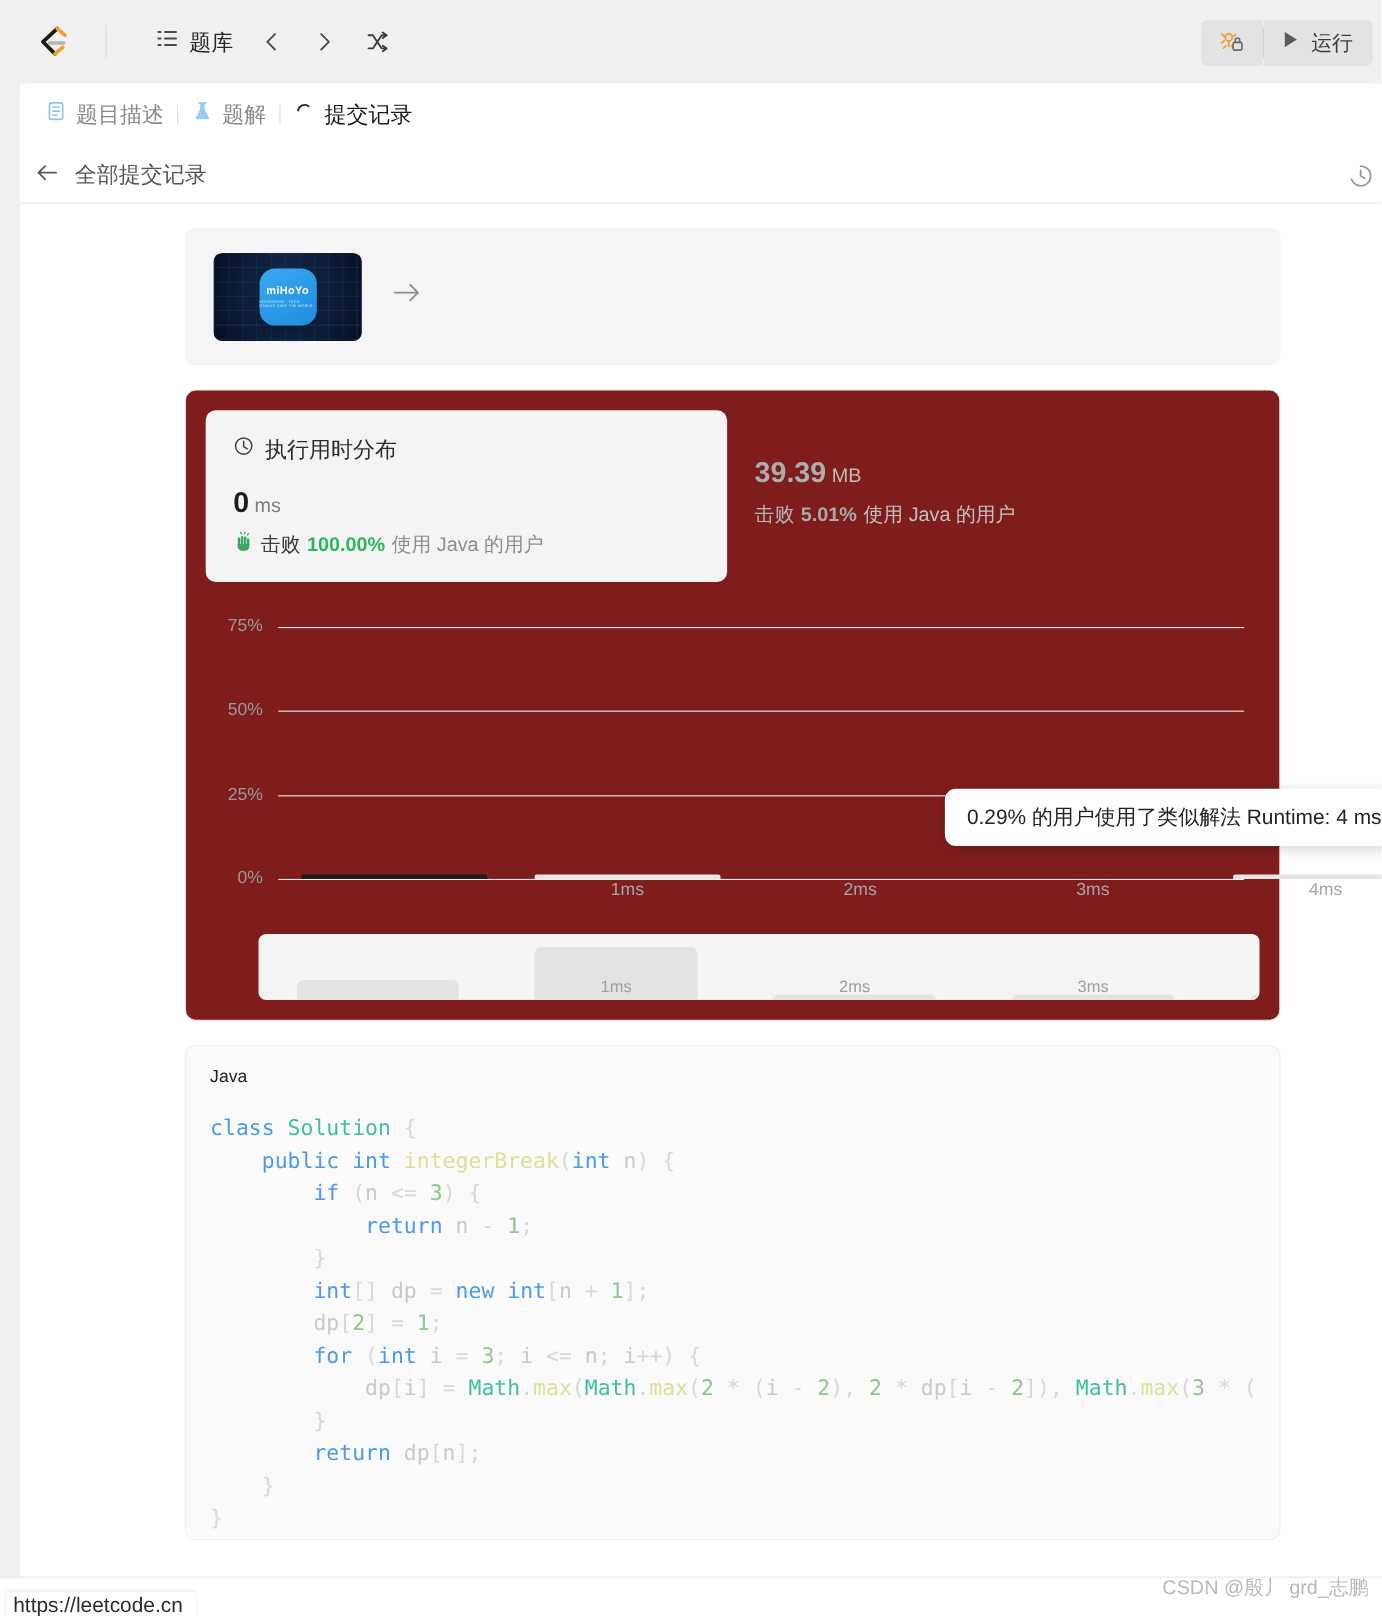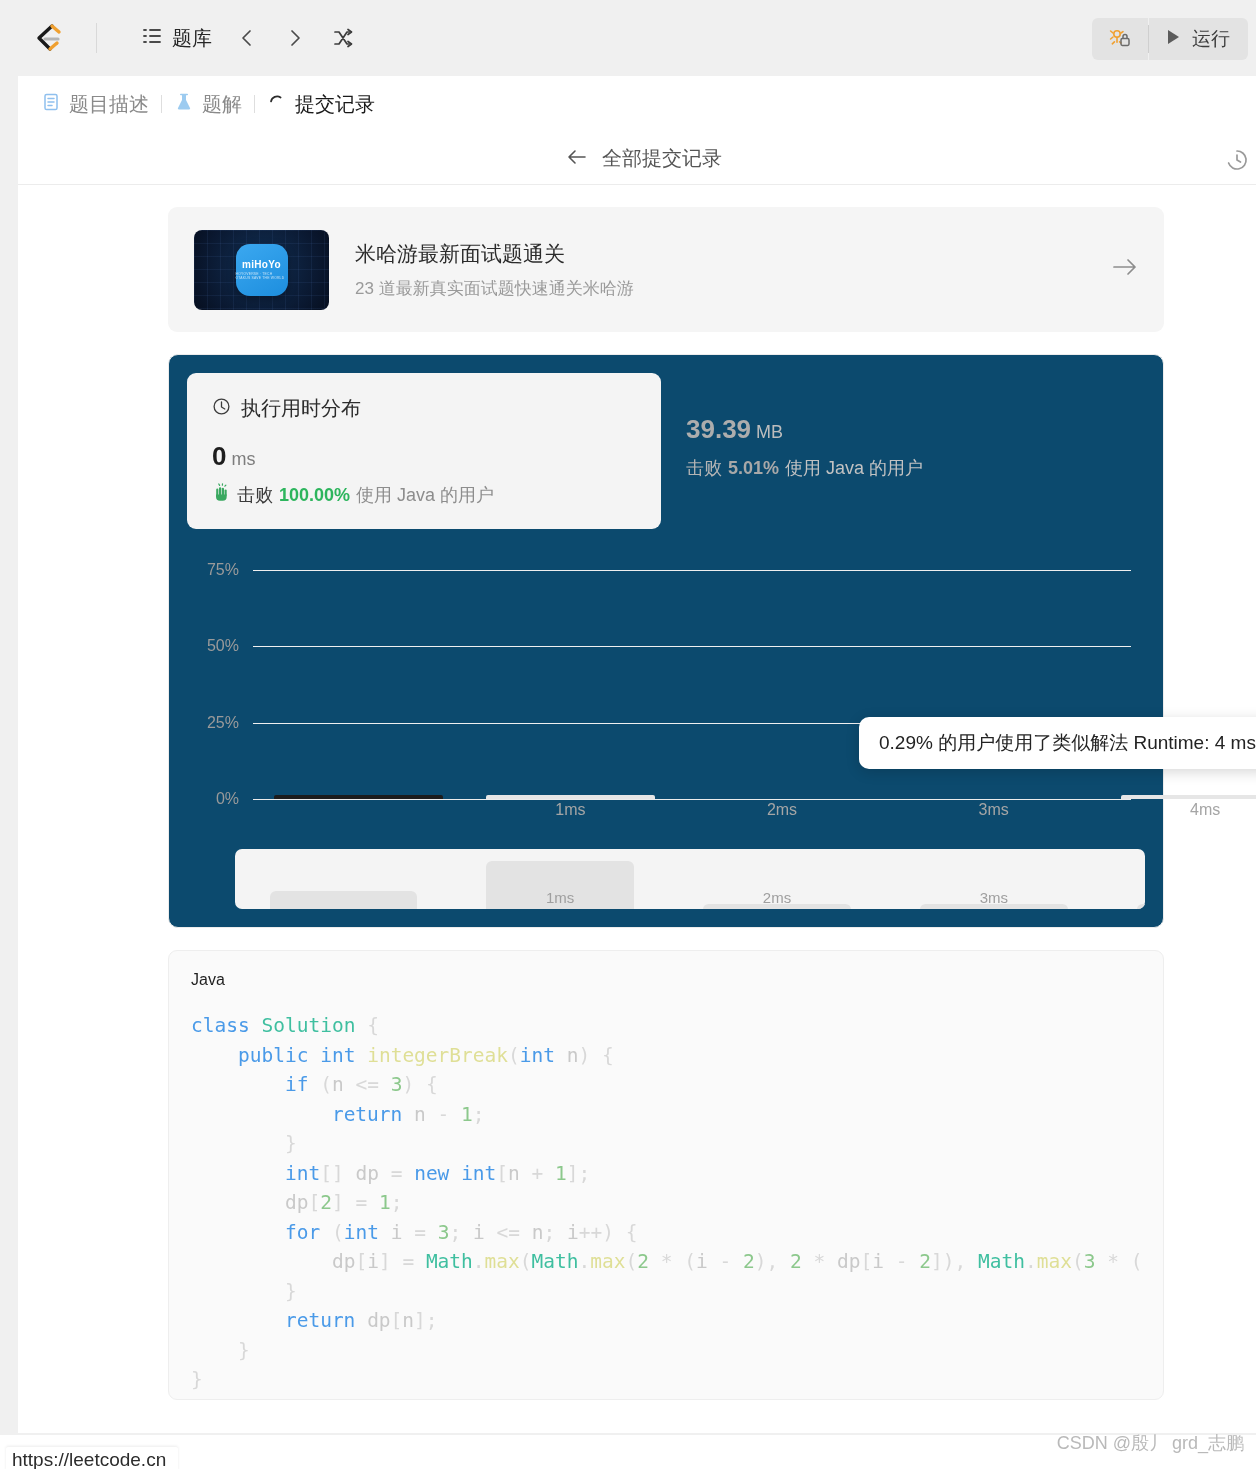--- a/index.html
+++ b/index.html
@@ -50,21 +50,21 @@
   }
   .tab { display: flex; align-items: center; gap: 8px; font-size: 20px; padding: 0 9px; }
   .tab .lbl { color: #8a8a8a; }
   .tab.active .lbl { color: #1a1a1a; }
   .tab-sep { width: 1px; height: 18px; background: #dedede; margin: 0 3px; }
 
   
   .subheader {
     position: absolute; top: 133px; left: 18px; width: 1238px; height: 52px;
     border-bottom: 1px solid #ececec;
-    display: flex; align-items: center; background: #fff; justify-content: center;
+    display: flex; align-items: center; background: #fff;
   }
   .back-row { display: flex; align-items: center; gap: 14px; padding-left: 14px; }
   .back-arrow { color: #4a4a4a; font-size: 22px; line-height: 1; }
   .back-label { color: #555; font-size: 20px; }
   .history-icon { position: absolute; right: 6px; top: 14px; color: #8a8a8a; }
 
   
   .content { position: absolute; top: 185px; left: 18px; width: 1238px; }
 
   .sub-head-row {
@@ -113,21 +113,21 @@
   }
   .promo-badge .bt { color: #fff; font-size: 10px; font-weight: 700; letter-spacing: .3px; }
   .promo-badge .bs { color: rgba(255,255,255,.72); font-size: 3.4px; margin-top: 2px; letter-spacing: .2px; }
   .promo-text { flex: 1; }
   .promo-title { color: #2b2b2b; font-size: 21px; margin-bottom: 9px; }
   .promo-sub { color: #9a9a9a; font-size: 17px; }
   .promo-arrow { color: #8d8d8d; font-size: 25px; flex: none; }
 
   
   .stats-card {
-    margin: 22px 92px 0 150px; background: #0c4a6e; border: 1px solid #ececec;
+    margin: 22px 92px 0 150px; background: #7f1d1d; border: 1px solid #ececec;
     border-radius: 10px; padding: 18px 18px 18px 18px;
   }
   .stat-row { display: flex; gap: 0; }
   .stat {
     flex: 1; border-radius: 9px; padding: 22px 24px 22px 25px;
   }
   .stat.active { background: #f4f4f4; max-width: 474px; }
   .stat-title { display: flex; align-items: center; gap: 10px; font-size: 20px; color: #2c2c2c; }
   .stat.muted .stat-title { color: #a8a8a8; }
   .stat-value { margin-top: 19px; font-size: 26px; color: #1d1d1d; font-weight: 700; }
@@ -322,24 +322,20 @@
 
   <div class="content">
 
 
     <div class="promo">
       <div class="promo-thumb">
         <div class="promo-badge">
           <span class="bt">miHoYo</span>
           <span class="bs">HOYOVERSE · TECH OTAKUS SAVE THE WORLD</span>
         </div>
-      </div>
-      <div class="promo-text">
-        <div class="promo-title">米哈游最新面试题通关</div>
-        <div class="promo-sub">23 道最新真实面试题快速通关米哈游</div>
       </div>
       <span class="promo-arrow">
         <svg width="30" height="22" viewBox="0 0 30 22">
             <path d="M4 11h21M18 4l7 7-7 7" fill="none" stroke="#8d8d8d" stroke-width="1.7" stroke-linecap="round" stroke-linejoin="round"></path>
           </svg>
       </span>
     </div>
 
     <div class="stats-card">
       <div class="stat-row">

